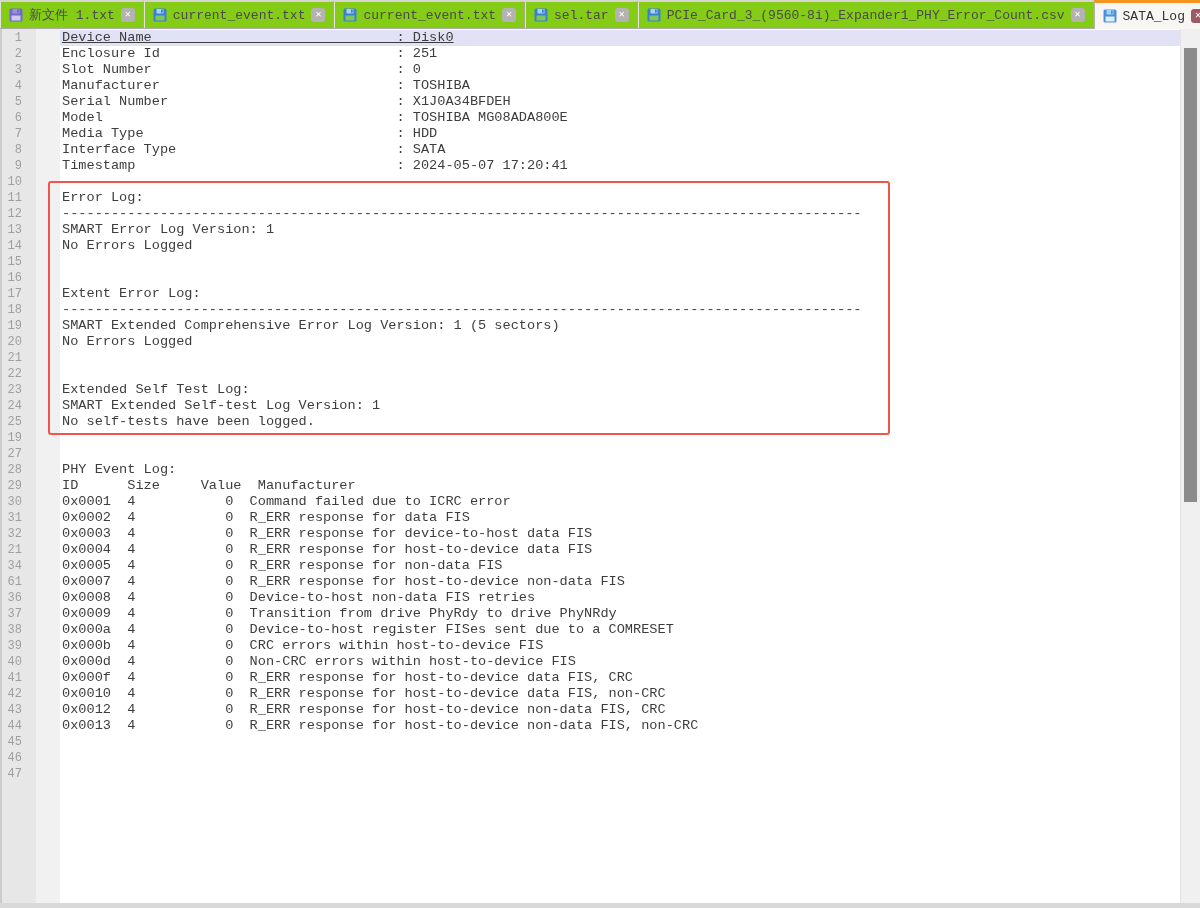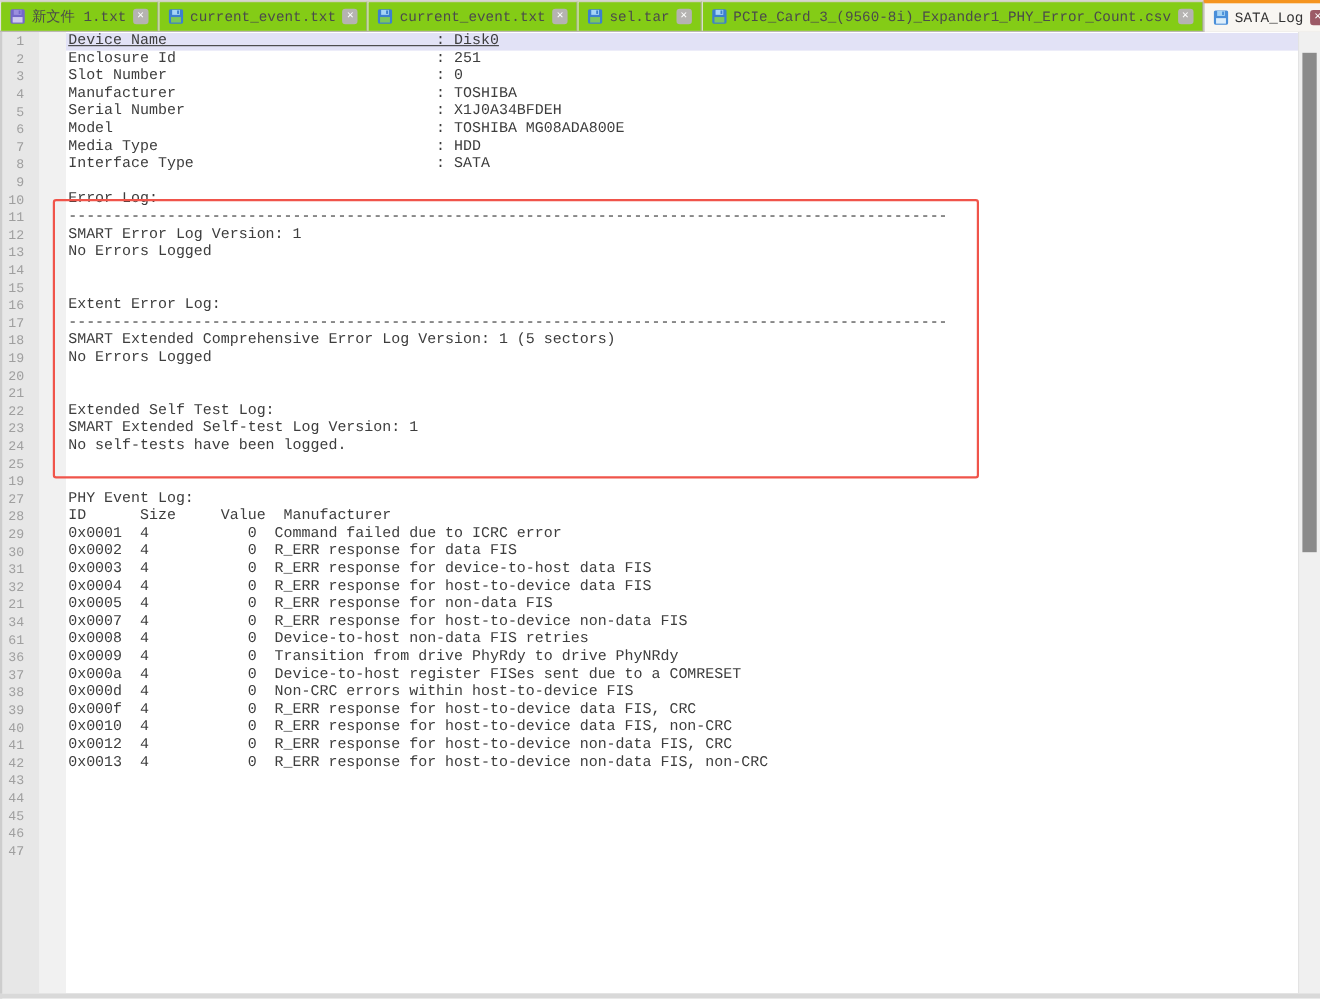--- a/index.html
+++ b/index.html
@@ -157,20 +157,21 @@
     <div class="foldmargin"></div>
     <div class="code" id="code">
         <div class="code-line current">Device Name                              : Disk0</div>
         <div class="code-line">Enclosure Id                             : 251</div>
         <div class="code-line">Slot Number                              : 0</div>
         <div class="code-line">Manufacturer                             : TOSHIBA</div>
         <div class="code-line">Serial Number                            : X1J0A34BFDEH</div>
         <div class="code-line">Model                                    : TOSHIBA MG08ADA800E</div>
         <div class="code-line">Media Type                               : HDD</div>
         <div class="code-line">Interface Type                           : SATA</div>
+        <div class="code-line">Timestamp                                : 2024-05-07 17:20:41</div>
         <div class="code-line"></div>
         <div class="code-line">Error Log:</div>
         <div class="code-line">--------------------------------------------------------------------------------------------------</div>
         <div class="code-line">SMART Error Log Version: 1</div>
         <div class="code-line">No Errors Logged</div>
         <div class="code-line"></div>
         <div class="code-line"></div>
         <div class="code-line">Extent Error Log:</div>
         <div class="code-line">--------------------------------------------------------------------------------------------------</div>
         <div class="code-line">SMART Extended Comprehensive Error Log Version: 1 (5 sectors)</div>
@@ -186,20 +187,21 @@
         <div class="code-line">ID      Size     Value  Manufacturer</div>
         <div class="code-line">0x0001  4           0  Command failed due to ICRC error</div>
         <div class="code-line">0x0002  4           0  R_ERR response for data FIS</div>
         <div class="code-line">0x0003  4           0  R_ERR response for device-to-host data FIS</div>
         <div class="code-line">0x0004  4           0  R_ERR response for host-to-device data FIS</div>
         <div class="code-line">0x0005  4           0  R_ERR response for non-data FIS</div>
         <div class="code-line">0x0007  4           0  R_ERR response for host-to-device non-data FIS</div>
         <div class="code-line">0x0008  4           0  Device-to-host non-data FIS retries</div>
         <div class="code-line">0x0009  4           0  Transition from drive PhyRdy to drive PhyNRdy</div>
         <div class="code-line">0x000a  4           0  Device-to-host register FISes sent due to a COMRESET</div>
+        <div class="code-line">0x000b  4           0  CRC errors within host-to-device FIS</div>
         <div class="code-line">0x000d  4           0  Non-CRC errors within host-to-device FIS</div>
         <div class="code-line">0x000f  4           0  R_ERR response for host-to-device data FIS, CRC</div>
         <div class="code-line">0x0010  4           0  R_ERR response for host-to-device data FIS, non-CRC</div>
         <div class="code-line">0x0012  4           0  R_ERR response for host-to-device non-data FIS, CRC</div>
         <div class="code-line">0x0013  4           0  R_ERR response for host-to-device non-data FIS, non-CRC</div>
         <div class="code-line"></div>
         <div class="code-line"></div>
       </div>
     <div class="vscroll">
       <div class="vthumb"></div>

